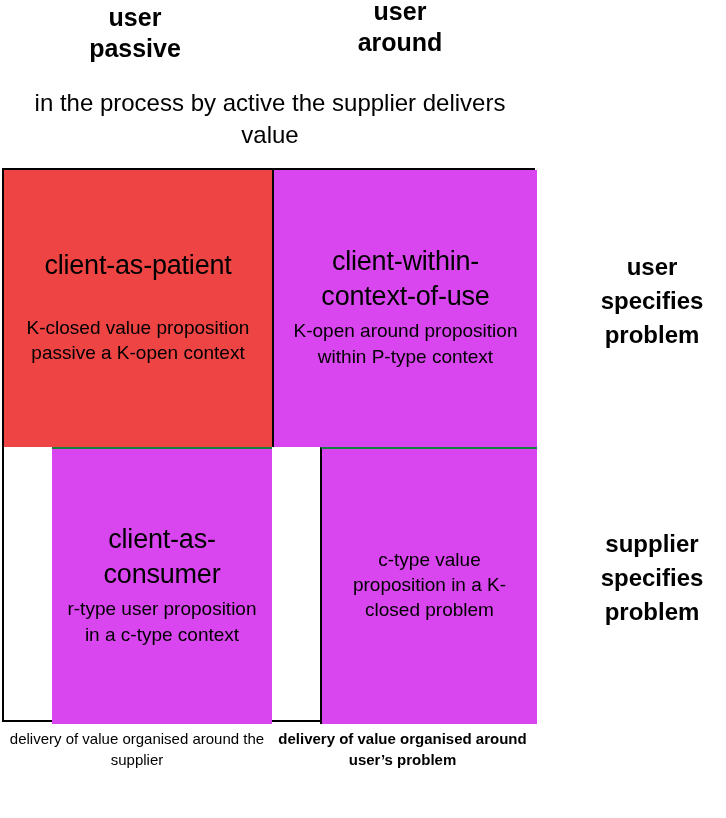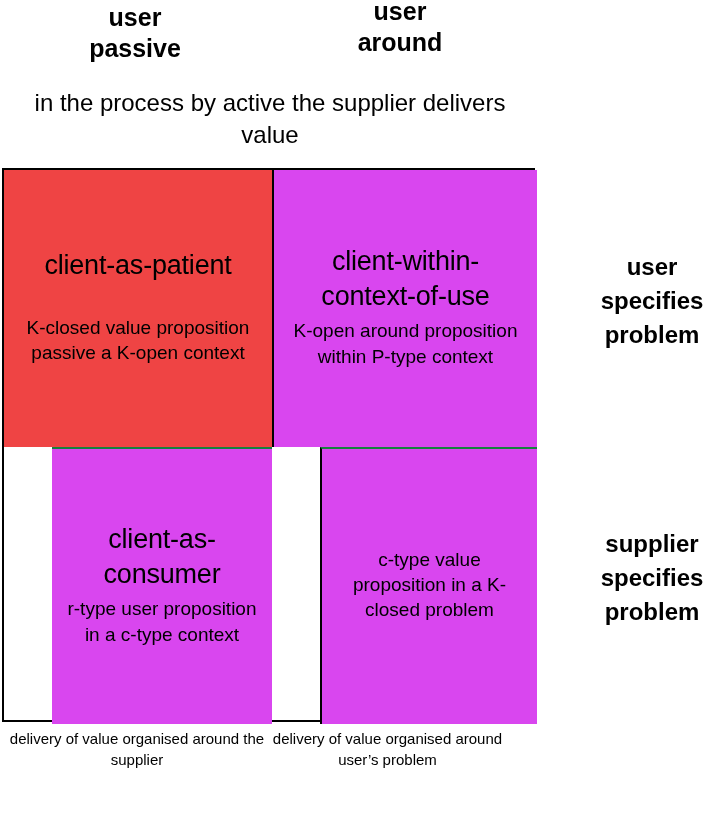--- a/index.html
+++ b/index.html
@@ -118,22 +118,23 @@
     font-size: 15px;
     line-height: 1.37;
     text-align: center;
     font-weight: normal;
   }
   #bottom-caption-left {
     left: 4px;
     width: 266px;
   }
   #bottom-caption-right {
-    left: 256px;
+    left: 271px;
     width: 263px;
+    font-weight: bold;
   }
 </style>
 </head>
 <body>
 
 <div class="col-header" id="col-header-passive">
   <div>user</div>
   <div>passive</div>
 </div>
 

